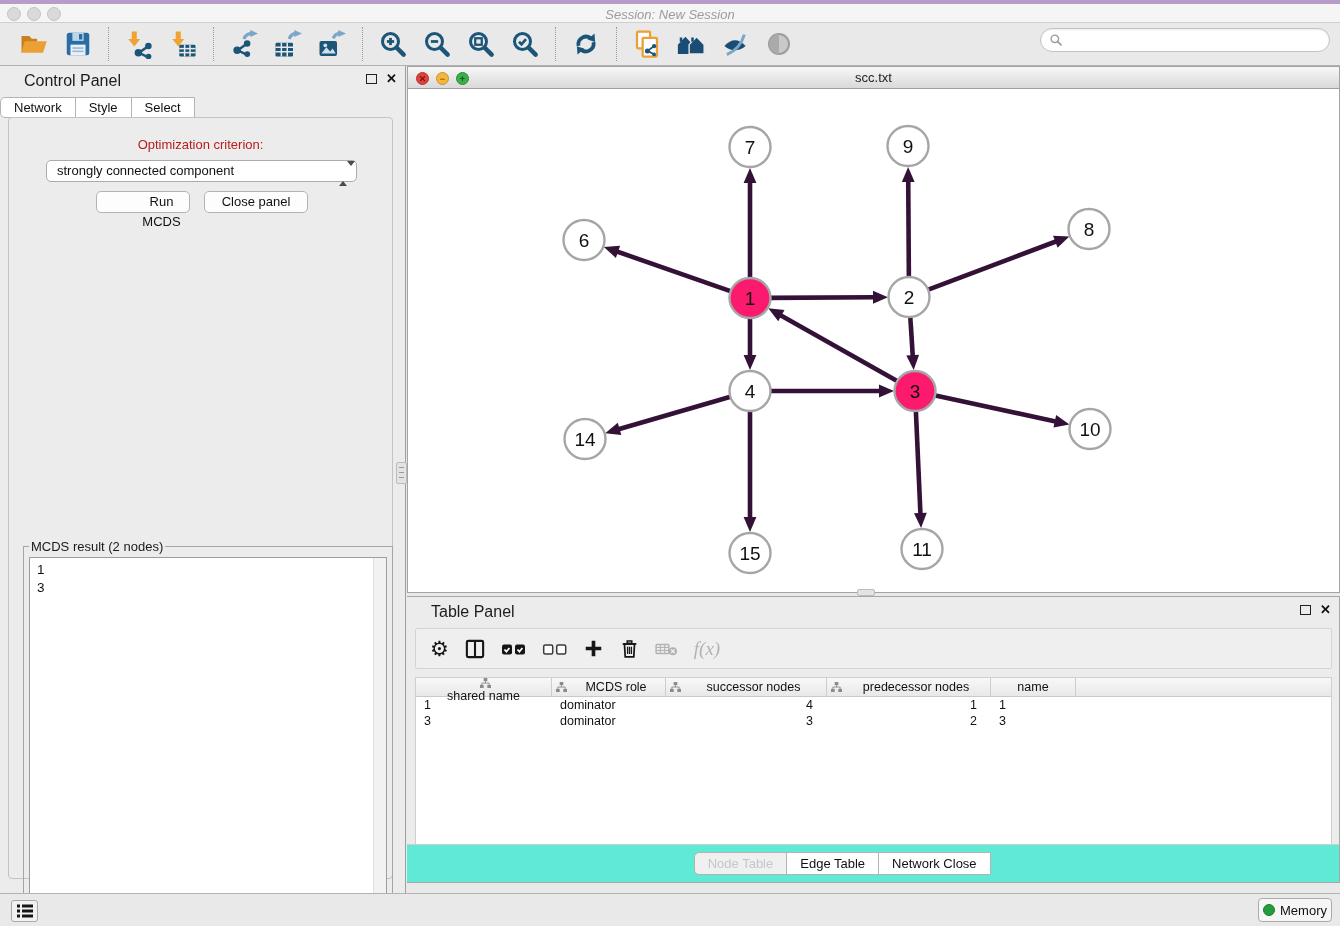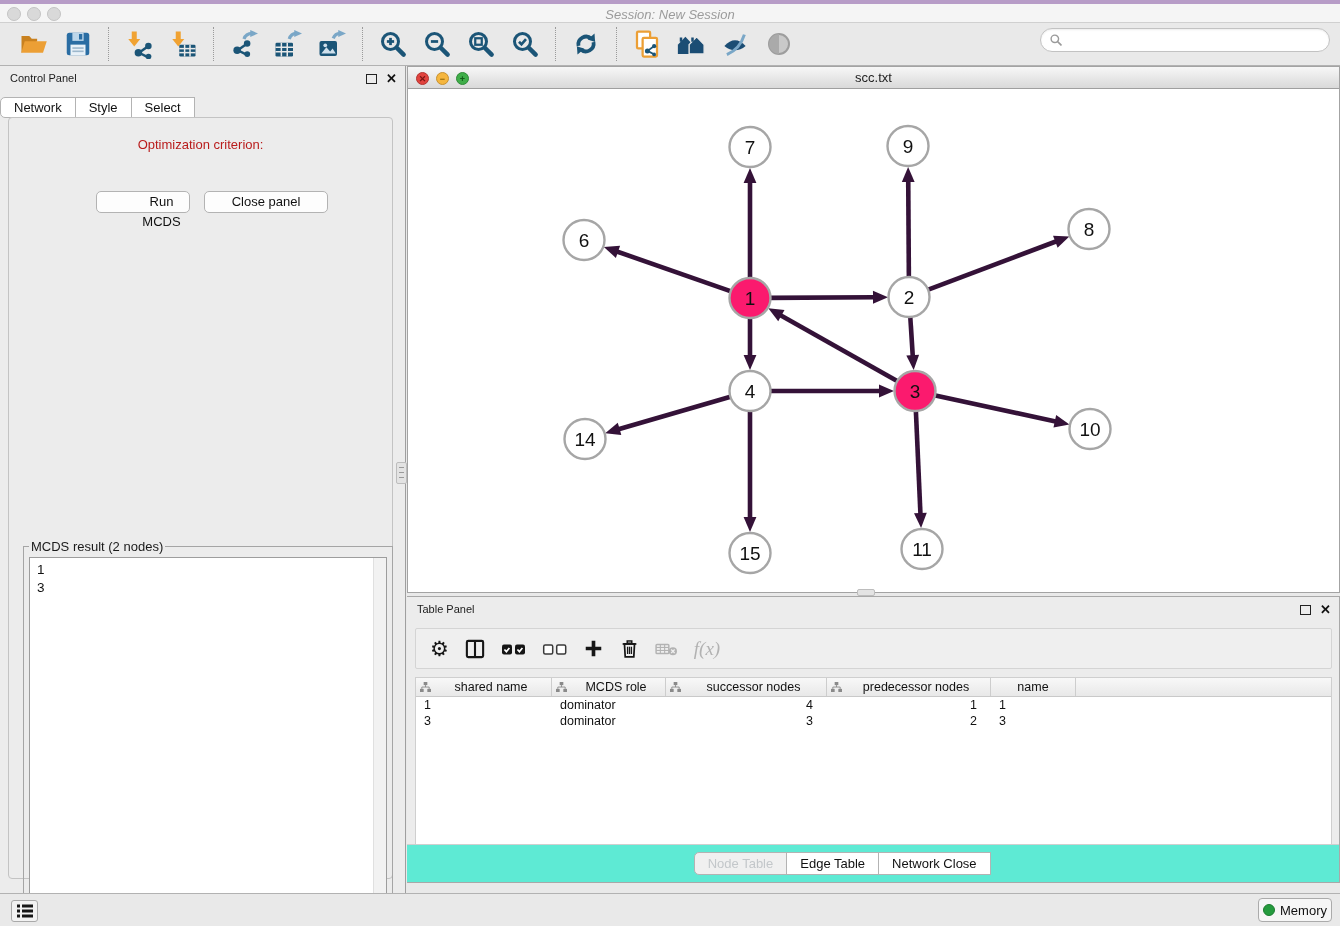--- a/index.html
+++ b/index.html
@@ -16,21 +16,21 @@
   .app-title { position:absolute; left:0; right:0; top:3px; text-align:center; font-size:13px; color:#9b9b9b; }
   
   .main-toolbar { position:absolute; left:0; top:23px; width:1340px; height:43px; background:#e9e9e9; border-bottom:1px solid #b2b2b2; display:flex; align-items:center; padding-left:12px; }
   .tbi { width:34px; height:34px; margin:0 5px; display:flex; align-items:center; justify-content:center; }
   .tbi svg { width:30px; height:30px; }
   .tb-sep { width:1px; height:34px; margin:0 8px; border-left:1px dotted #9a9a9a; }
   .search-box { position:absolute; right:10px; top:5px; width:290px; height:24px; background:#fff; border:1px solid #c2c2c2; border-radius:12px; display:flex; align-items:center; padding-left:8px; box-shadow:inset 0 1px 2px rgba(0,0,0,0.08); }
   .search-box input { border:none; outline:none; flex:1; font-size:13px; font-family:inherit; background:transparent; height:20px; }
   
   .control-panel { position:absolute; left:0; top:66px; width:406px; height:827px; background:#ececec; border-right:1px solid #9f9f9f; }
-  .panel-head { position:absolute; left:10px; top:6px; font-size:11px; color:#1c1c1c; }
+  .panel-head { position:absolute; left:24px; top:6px; font-size:16px; color:#1c1c1c; }
   .panel-icons { position:absolute; right:8px; top:7px; display:flex; align-items:center; gap:9px; }
   .float-box { width:11px; height:10px; border:1.6px solid #222; display:inline-block; }
   .close-x { font-size:13px; font-weight:bold; color:#111; line-height:12px; }
   .cp-tabs { position:absolute; left:0; top:31px; width:100%; display:flex; justify-content:flex-start; }
   .seg { height:21px; line-height:19px; font-size:13px; color:#111; background:#fff; border:1px solid #b3b3b3; padding:0 13px; margin-left:-1px; text-align:center; }
   .seg.first { border-radius:5px 0 0 5px; margin-left:0; }
   .seg.last { border-radius:0 5px 5px 0;margin-top:42px; }
   .seg.disabled { background:#f0f0f0; color:#c3c7ca; }
   .cp-content { position:absolute; left:8px; top:51px; width:385px; height:762px; border:1px solid #c3c3c3; border-radius:4px; background:#ececec; }
   .opt-label { position:absolute; left:0; right:0; top:19px; text-align:center; font-size:13px; color:#b91c1c; }
@@ -264,22 +264,26 @@
       <span class="close-x">✕</span>
     </div>
     <div class="cp-tabs" id="cp-tabs">
         <span class="seg first">Network</span>
         <span class="seg">Style</span>
         <span class="seg">Select</span>
         <span class="seg last disabled">MCDS</span>
       </div>
     <div class="cp-content">
       <div class="opt-label">Optimization criterion:</div>
+      <div class="criterion-select">
+        <span>strongly connected component</span>
+        <span class="chevrons"><span class="up"></span><span class="dn"></span></span>
+      </div>
       <div class="cp-btn" style="left:87px; width:94px;padding-left:37px;">Run MCDS</div>
-      <div class="cp-btn" style="left:195px; width:124px;">Close panel</div>
+      <div class="cp-btn" style="left:195px; width:104px;">Close panel</div>
       <div class="mcds-fieldset">
         <span class="mcds-legend">MCDS result (2 nodes)</span>
         <div class="mcds-textarea">
           <div class="mcds-lines" id="mcds-lines">
               <div>1</div>
               <div>3</div>
             </div>
           <div class="mcds-scroll"></div>
         </div>
       </div>
@@ -406,21 +410,21 @@
             <line x1="5.7" y1="6" x2="5.7" y2="16" stroke="#b3b3b3" stroke-width="1.2"></line>
             <line x1="10.4" y1="6" x2="10.4" y2="16" stroke="#b3b3b3" stroke-width="1.2"></line>
             <circle cx="19.5" cy="13.5" r="4.5" fill="#b3b3b3"></circle>
             <path d="M17.6 11.6 l3.8 3.8 M21.4 11.6 l-3.8 3.8" stroke="#efefef" stroke-width="1.5"></path>
           </svg>
       </span>
       <span class="tp-ico fx-glyph">f(x)</span>
     </div>
     <div class="tp-table">
       <div class="thead" id="table-head">
-          <div class="th" style="width: 136px;">
+          <div class="th" style="width: 136px; flex-direction: column;">
             <svg width="11" height="11" viewBox="0 0 12 12">
               <g fill="#8a8a8a">
                 <rect x="4" y="0" width="4" height="3.4"></rect>
                 <rect x="0" y="7.5" width="4" height="3.4"></rect>
                 <rect x="8" y="7.5" width="4" height="3.4"></rect>
               </g>
               <g stroke="#8a8a8a" stroke-width="1">
                 <line x1="6" y1="3.4" x2="6" y2="5.5"></line>
                 <line x1="2" y1="7.5" x2="2" y2="5.5"></line>
                 <line x1="10" y1="7.5" x2="10" y2="5.5"></line>

